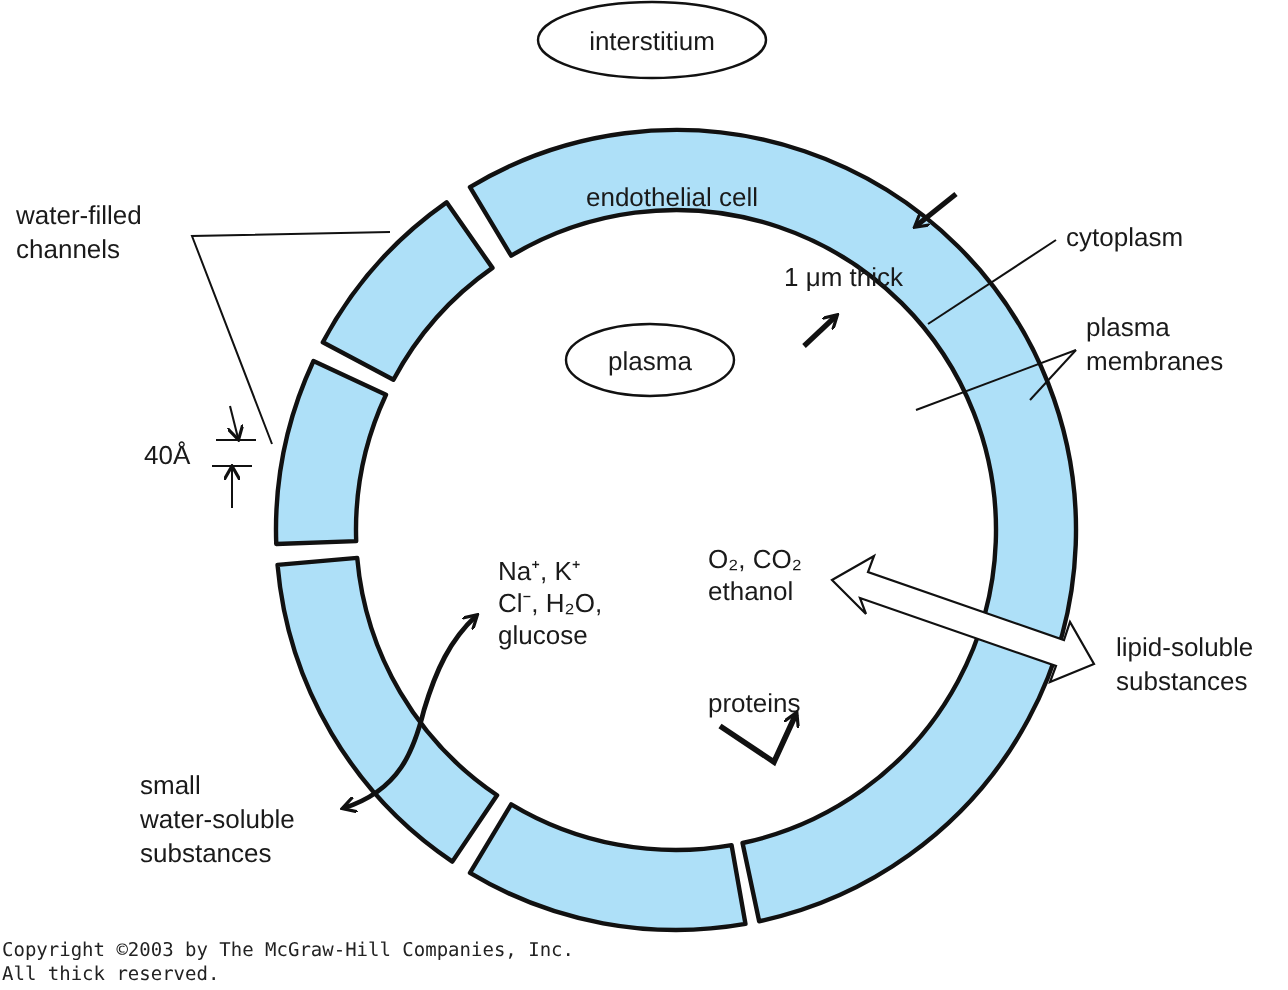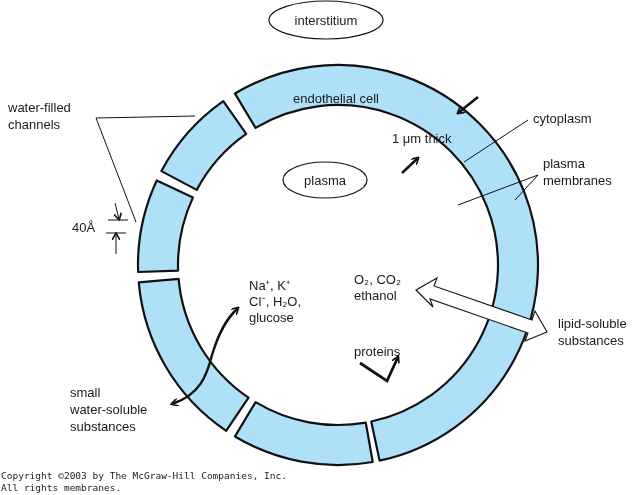--- a/index.html
+++ b/index.html
@@ -75,15 +75,15 @@
 
   <polygon points="416,290 437,278 434,286 532,320 535,311 547,332 525,341 528,333 430,299 433,307" fill="#fff" stroke="#111" stroke-width="1.1"></polygon>
   <text class="lbl" x="558" y="328">lipid-soluble</text>
   <text class="lbl" x="558" y="345">substances</text>
 
   <text class="lbl" x="354" y="356">proteins</text>
   <polyline points="360,363 387,381 398,357" fill="none" stroke="#111" stroke-width="2.8" marker-end="url(#ah)"></polyline>
 </svg>
 
 <div class="copy" style="top:470px">Copyright ©2003 by The McGraw-Hill Companies, Inc.</div>
-<div class="copy" style="top:482px">All rights membranes.</div>
+<div class="copy" style="top:482px">All thick reserved.</div>
 
 </div>
 
 </body></html>

